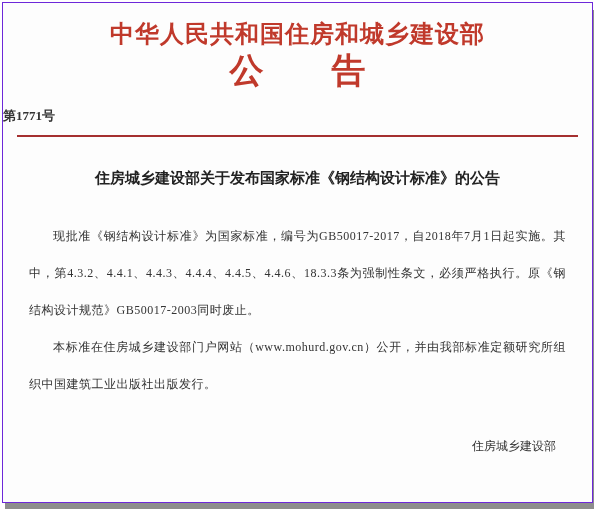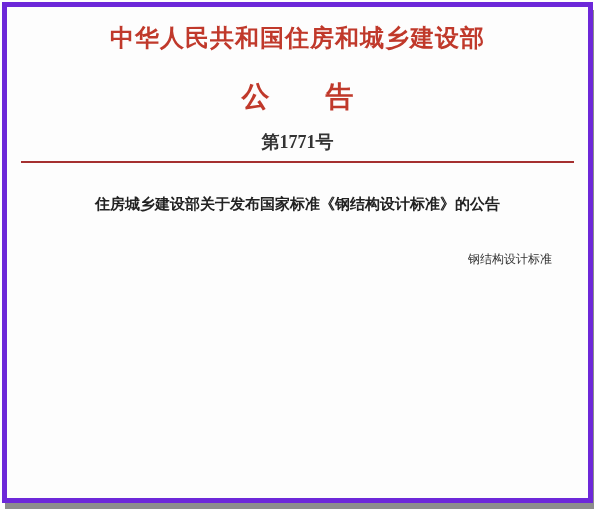--- a/index.html
+++ b/index.html
@@ -16,48 +16,47 @@
     height: 518px;
     overflow: hidden;
   }
   .page {
     position: absolute;
     left: 2px;
     top: 2px;
     width: 591px;
     height: 501px;
     background: #fdfdfd;
-    border: 5px solid #6d28d9;
+    border: 1px solid #6d28d9;
     box-shadow: 2px 7px 0 -1px #8d8d8d;
     box-sizing: border-box;
     overflow: hidden;
   }
   .ministry-title {
     margin: 0;
     padding-top: 14px;
     line-height: 34px;
     text-align: center;
     font-size: 24px;
     font-weight: bold;
     letter-spacing: 1px;
     color: #c0392b;
   }
   .announcement-title {
-    margin-top: 22px;
     line-height: 40px;
     text-align: center;
-    font-size: 28px;
+    font-size: 34px;
     font-weight: bold;
     color: #c0392b;
   }
   .issue-number {
     margin-top: 16px;
     line-height: 18px;
-    text-align: center;
-    font-size: 18px;
+    text-align: left;
+    font-size: 13px;
     font-weight: bold;
     color: #333333;
   }
   .red-rule {
     margin: 10px 14px 0 14px;
     height: 0;
     border: none;
     border-top: 2px solid #a53030;
   }
   .doc-heading {
@@ -98,20 +97,22 @@
 
     <div class="announcement-title">公　　告</div>
 
     <div class="issue-number">第1771号</div>
 
     <hr class="red-rule">
 
     <h2 class="doc-heading">住房城乡建设部关于发布国家标准《钢结构设计标准》的公告</h2>
 
     <div class="body-block">
+      <p class="para">现批准《钢结构设计标准》为国家标准，编号为GB50017-2017，自2018年7月1日起实施。其中，第4.3.2、4.4.1、4.4.3、4.4.4、4.4.5、4.4.6、18.3.3条为强制性条文，必须严格执行。原《钢结构设计规范》GB50017-2003同时废止。</p>
+      <p class="para">本标准在住房城乡建设部门户网站（www.mohurd.gov.cn）公开，并由我部标准定额研究所组织中国建筑工业出版社出版发行。</p>
     </div>
 
     <div class="closing-block">
-      <div>钢结构设计标准</div>
+      <div>住房城乡建设部</div>
     </div>
 
   </div>
 </div>
 
 </body></html>

